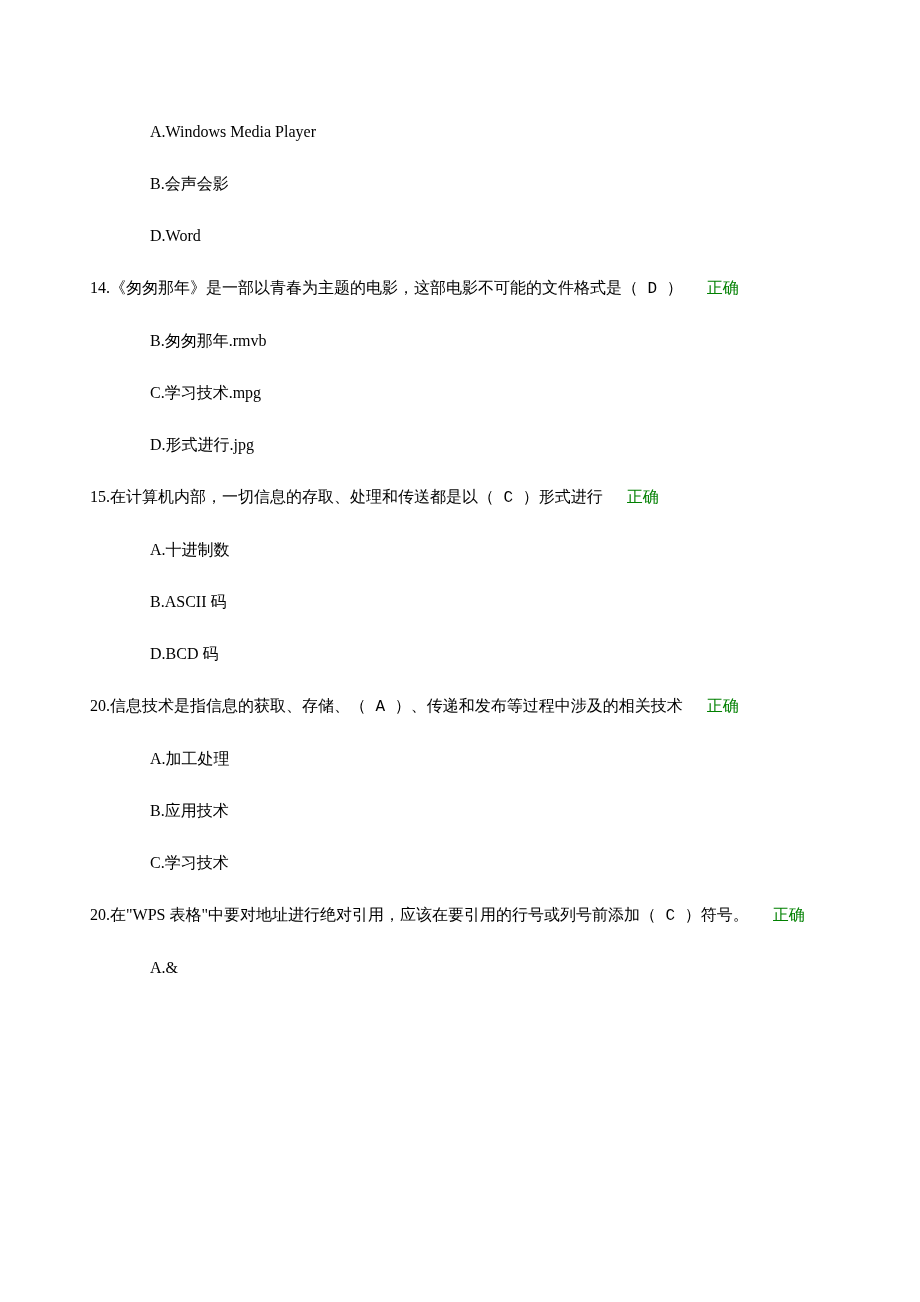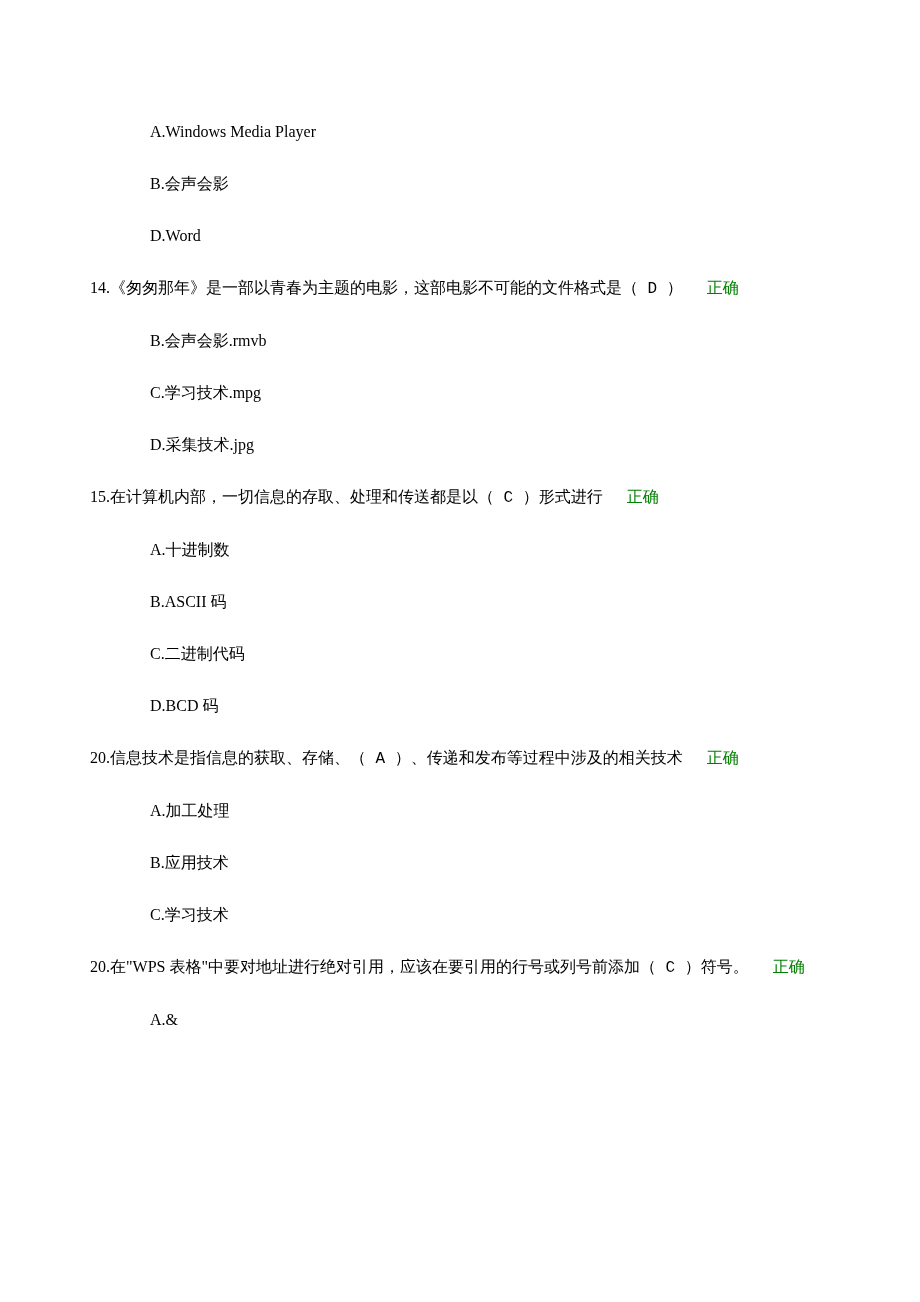--- a/index.html
+++ b/index.html
@@ -57,42 +57,39 @@
   <div class="option-block">
     <span class="option-line">D.Word</span>
   </div>
 </div>
 
 <div class="section">
   <div class="question-line">
     <span class="q-num">14.</span><span>《匆匆那年》是一部以青春为主题的电影，这部电影不可能的文件格式是（</span><span class="answer-blank">  D  </span><span>）</span><span class="correct-mark">正确</span>
   </div>
   <div class="option-block">
-    <span class="option-line">B.会声会影.rmvb</span>
+    <span class="option-line">B.匆匆那年.rmvb</span>
   </div>
   <div class="option-block">
     <span class="option-line">C.学习技术.mpg</span>
   </div>
   <div class="option-block">
-    <span class="option-line">D.采集技术.jpg</span>
+    <span class="option-line">D.形式进行.jpg</span>
   </div>
 </div>
 
 <div class="section">
   <div class="question-line">
     <span class="q-num">15.</span><span>在计算机内部，一切信息的存取、处理和传送都是以（</span><span class="answer-blank">  C  </span><span>）形式进行</span><span class="correct-mark">正确</span>
   </div>
   <div class="option-block">
     <span class="option-line">A.十进制数</span>
   </div>
   <div class="option-block">
     <span class="option-line">B.ASCII 码</span>
-  </div>
-  <div class="option-block">
-    <span class="option-line">C.二进制代码</span>
   </div>
   <div class="option-block">
     <span class="option-line">D.BCD 码</span>
   </div>
 </div>
 
 <div class="section">
   <div class="question-line">
     <span class="q-num">20.</span><span>信息技术是指信息的获取、存储、（</span><span class="answer-blank">  A  </span><span>）、传递和发布等过程中涉及的相关技术</span><span class="correct-mark">正确</span>
   </div>

